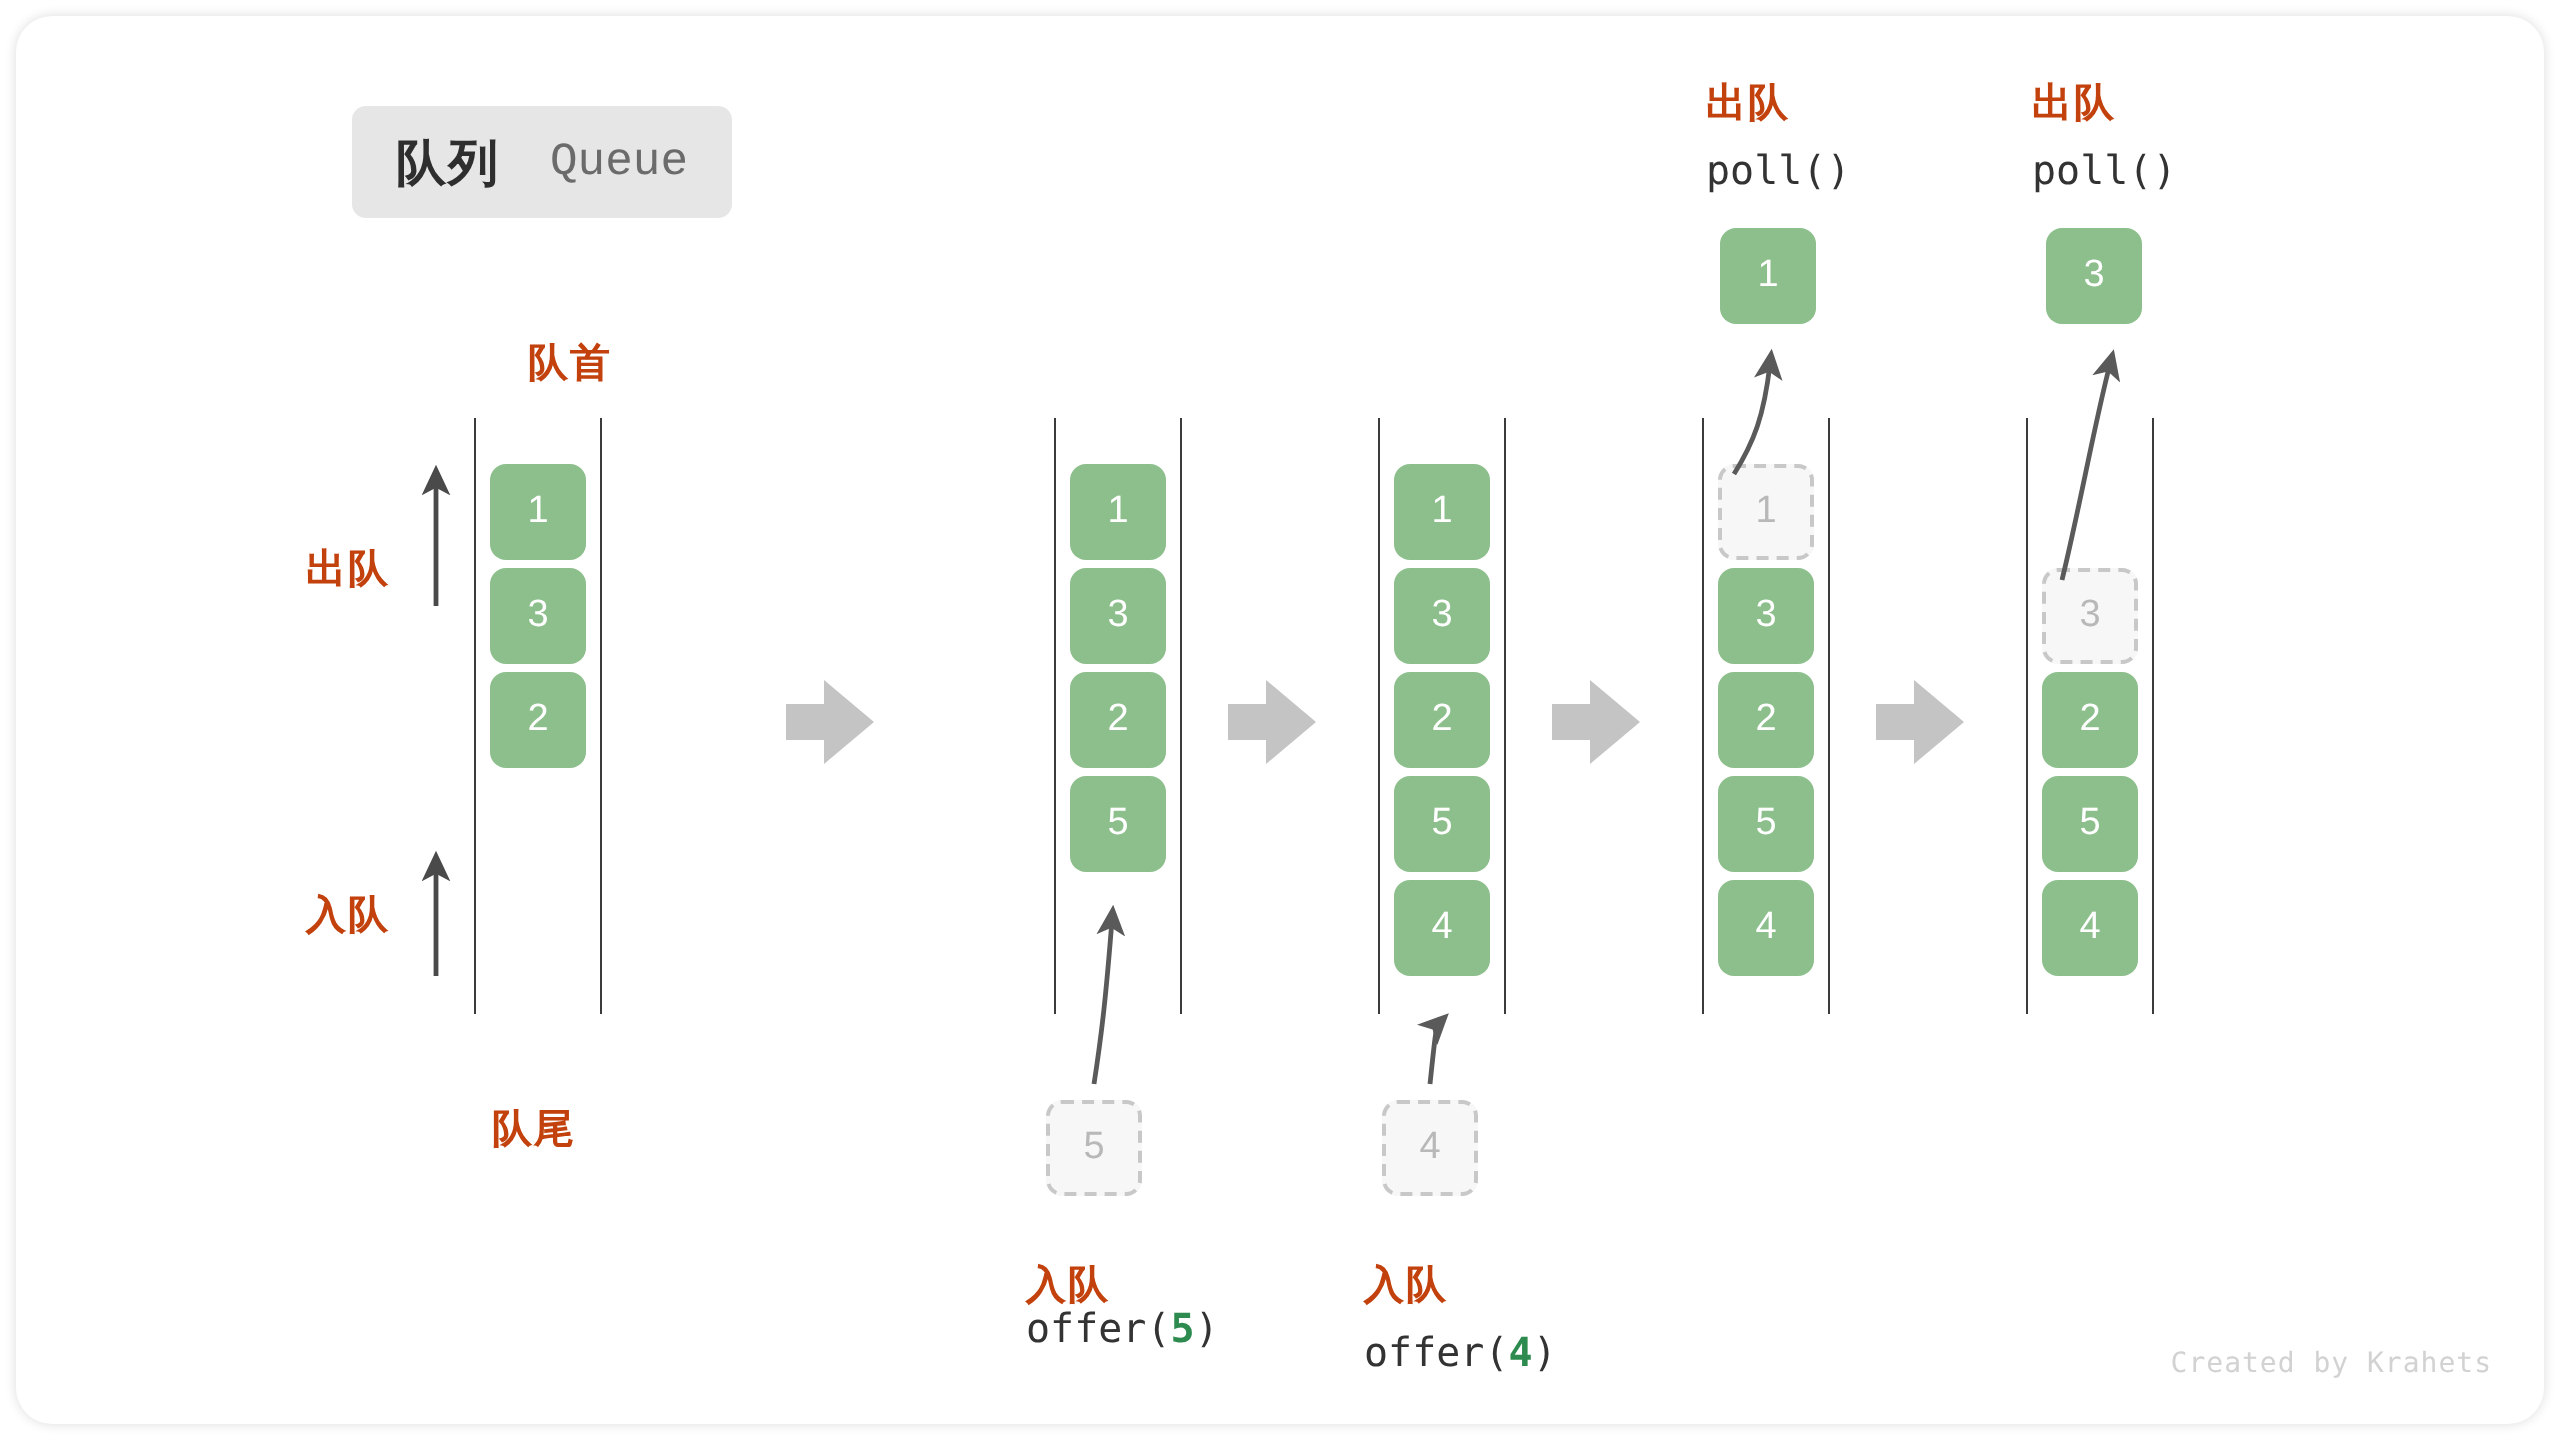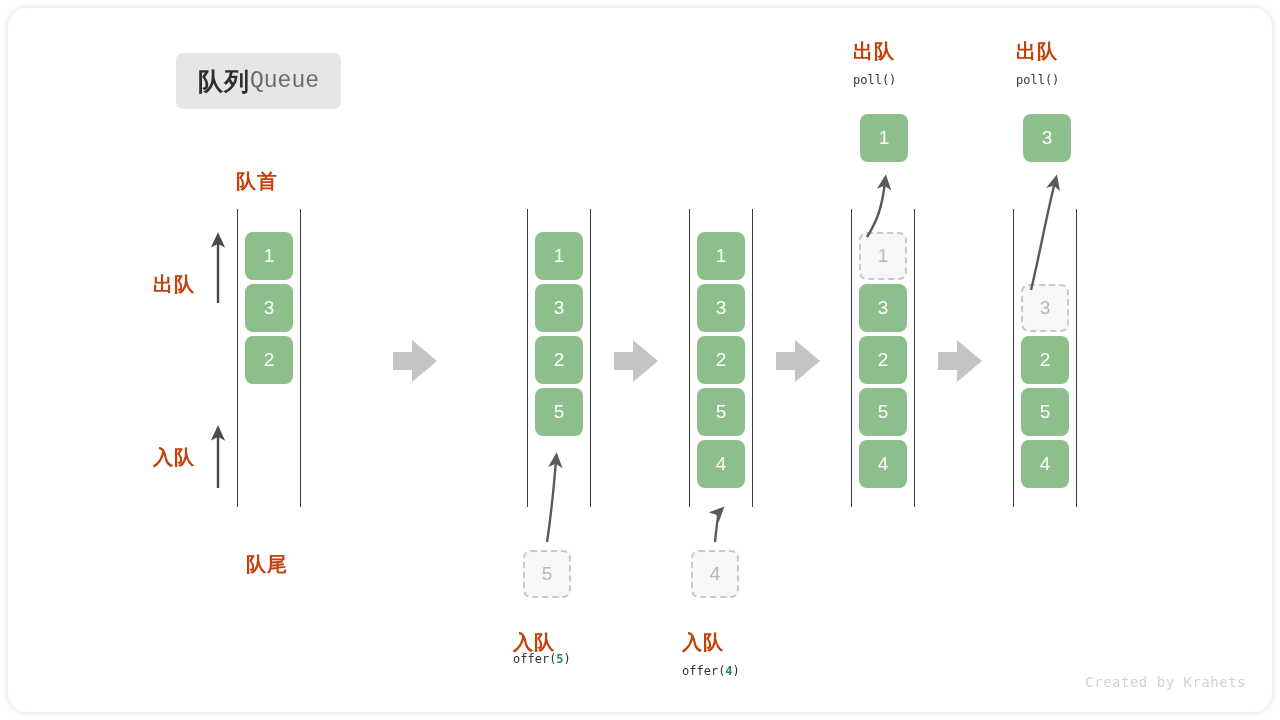--- a/index.html
+++ b/index.html
@@ -30,21 +30,21 @@
   #title-badge {
     position: absolute;
     left: 168px;
     top: 45px;
     height: 56px;
     padding: 0 22px;
     background: #e6e6e6;
     border-radius: 7px;
     display: flex;
     align-items: center;
-    gap: 0;
+    gap: 25px;
   }
   #title-badge .cn {
     font-size: 25px;
     font-weight: bold;
     color: #2e2e2e;
     letter-spacing: 1px;
   }
   #title-badge .en {
     font-family: Liberation Mono, monospace;
     font-size: 23px;
@@ -56,21 +56,21 @@
     position: absolute;
     font-size: 20px;
     font-weight: bold;
     color: #c2410c;
     white-space: nowrap;
     letter-spacing: 1px;
   }
   .mono-label {
     position: absolute;
     font-family: "DejaVu Sans Mono", "Liberation Mono", monospace;
-    font-size: 12px;
+    font-size: 20px;
     color: #333333;
     white-space: nowrap;
   }
   .mono-label .arg { color: #2e8b4f; font-weight: bold; }
 
   
   .queue-col {
     position: absolute;
     width: 64px;
   }
@@ -143,21 +143,21 @@
 </head>
 <body>
 
 <div id="card">
 
   <div id="title-badge">
     <span class="cn">队列</span>
     <span class="en">Queue</span>
   </div>
 
-  <div class="cn-label" style="left:228px; top:160px;">队首</div>
+  <div class="cn-label" style="left:256px; top:160px;">队首</div>
   <div class="cn-label" style="left:238px; top:543px;">队尾</div>
   <div class="cn-label" style="left:145px; top:263px;">出队</div>
   <div class="cn-label" style="left:145px; top:436px;">入队</div>
 
   <div class="cn-label" style="left:505px; top:621px;">入队</div>
   <div class="mono-label" style="left:505px; top:628px;margin-top:16px;">
     <span>offer</span><span>(</span><span class="arg">5</span><span>)</span>
   </div>
 
   <div class="cn-label" style="left:674px; top:621px;">入队</div>

